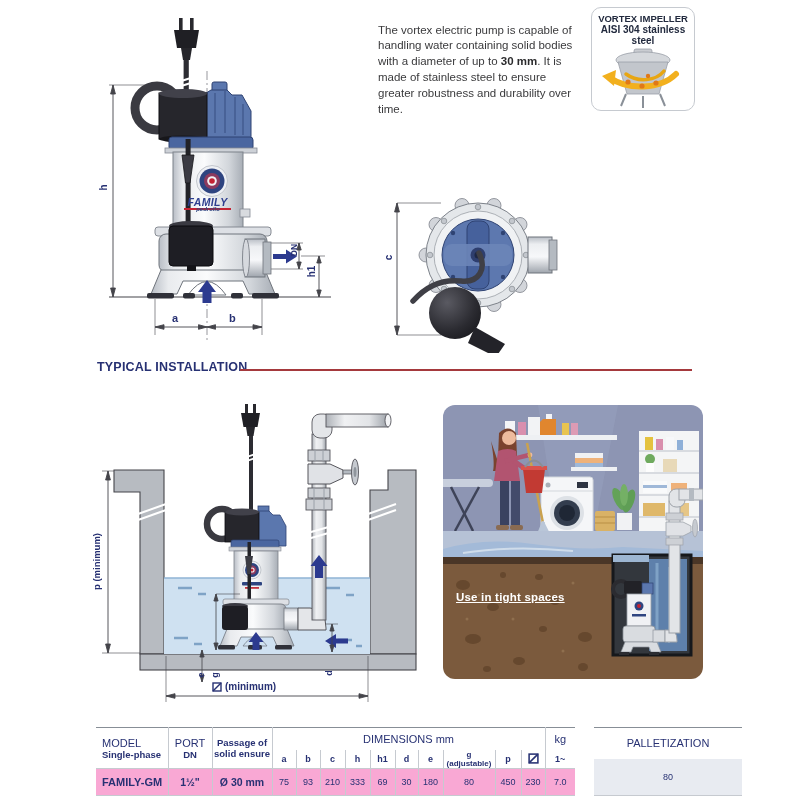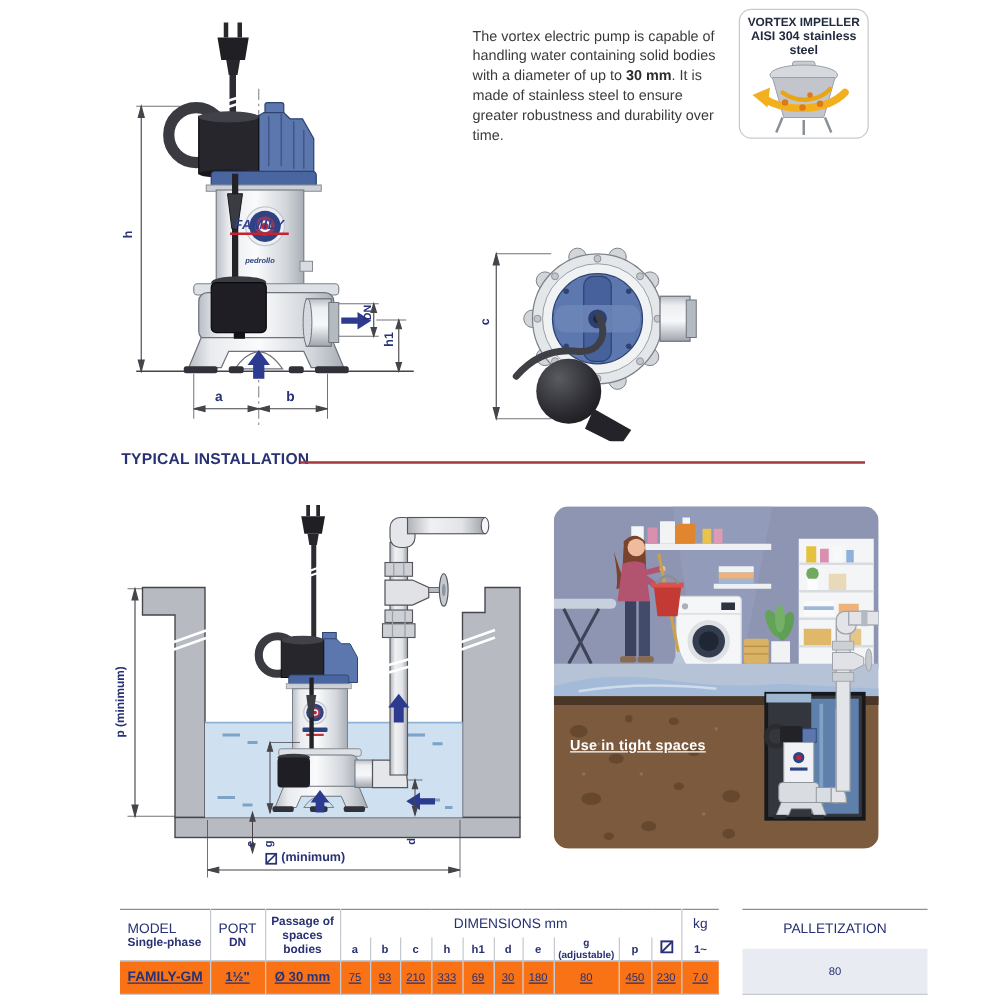--- a/index.html
+++ b/index.html
@@ -14,21 +14,21 @@
               border-radius:10px;text-align:center;box-sizing:border-box;padding-top:5px;}
   #vortex-box .t1{font-size:9.5px;font-weight:bold;color:#222a3e;}
   #vortex-box .t2{font-size:10px;color:#222a3e;font-weight:bold;}
   
   #sec-title{left:97px;top:360px;font-size:12.5px;font-weight:bold;color:#273173;letter-spacing:.2px;}
   #sec-line{left:240px;top:369px;width:452px;height:2px;background:#a5393d;}
   
   .rlab{position:absolute;transform:rotate(-90deg);font-weight:bold;color:#273173;
         font-size:10px;white-space:nowrap;}
   .hlab{position:absolute;font-weight:bold;color:#273173;font-size:11px;}
-  .family-mark{position:absolute;left:184px;top:174px;width:47px;text-align:center;
+  .family-mark{position:absolute;left:184px;top:196px;width:47px;text-align:center;
         font-size:10.5px;font-style:italic;font-weight:bold;color:#2e3f8f;
         letter-spacing:.4px;border-bottom:2px solid #c42333;}
   .pedrollo-mark{position:absolute;left:190px;top:206px;width:36px;text-align:center;
         font-size:6px;font-style:italic;font-weight:bold;color:#2e4480;}
   
   #illus{left:443px;top:405px;width:260px;height:274px;border-radius:12px;overflow:hidden;}
   #illus-caption{left:13px;top:186px;font-size:11.5px;font-weight:bold;color:#fff;letter-spacing:.2px;text-decoration:underline;}
   
   #dia-label{left:212px;top:681px;display:flex;align-items:center;gap:3px;
              font-size:10px;font-weight:bold;color:#273173;}
@@ -42,21 +42,21 @@
   .h-main{font-size:11px;font-weight:normal;}
   .h-sub{font-size:9.5px;font-weight:bold;}
   .h-dim{font-size:9px;font-weight:bold;}
   .h-adj{font-size:8px;font-weight:bold;}
   .d-model{font-size:11px;font-weight:bold;text-align:left !important;padding-left:6px !important;}
   .c-model-h{text-align:left !important;padding-left:6px !important;}
   .d-big{font-size:10.5px;font-weight:bold;}
   .d-num{font-size:9px;}
   tr.hdr1 td{height:22px;}
   tr.hdr2 td{height:17px;}
-  tr.data td{height:26px;background:#f97316;text-decoration:underline;}
+  tr.data td{height:26px;background:#f9a8d4;}
   #pal-tbl{margin-left:19px;border-top:1.5px solid #878e96;border-bottom:1px solid #c6cad0;}
   #pal-tbl td{padding:0;text-align:center;}
 </style>
 </head>
 <body>
 
 <svg class="abs" style="left:95px;top:5px" width="240" height="345" viewBox="0 0 240 345">
   <defs>
     <linearGradient id="fvV" x1="0" y1="0" x2="1" y2="0">
       <stop offset="0" stop-color="#b9bec6"></stop>
@@ -546,21 +546,21 @@
       <td rowspan="2" class="br bb c-model-h">
         <div class="h-main">MODEL</div>
         <div class="h-sub">Single-phase</div>
       </td>
       <td rowspan="2" class="br bb">
         <div class="h-main">PORT</div>
         <div class="h-sub">DN</div>
       </td>
       <td rowspan="2" class="br bb">
         <div class="h-sub">Passage of</div>
-        <div class="h-sub">spaces bodies</div>
+        <div class="h-sub">solid ensure</div>
       </td>
       <td colspan="10" class="br h-main">DIMENSIONS mm</td>
       <td class="h-main">kg</td>
     </tr>
     <tr class="hdr2">
       <td class="br bb h-dim">a</td>
       <td class="br bb h-dim">b</td>
       <td class="br bb h-dim">c</td>
       <td class="br bb h-dim">h</td>
       <td class="br bb h-dim">h1</td>

